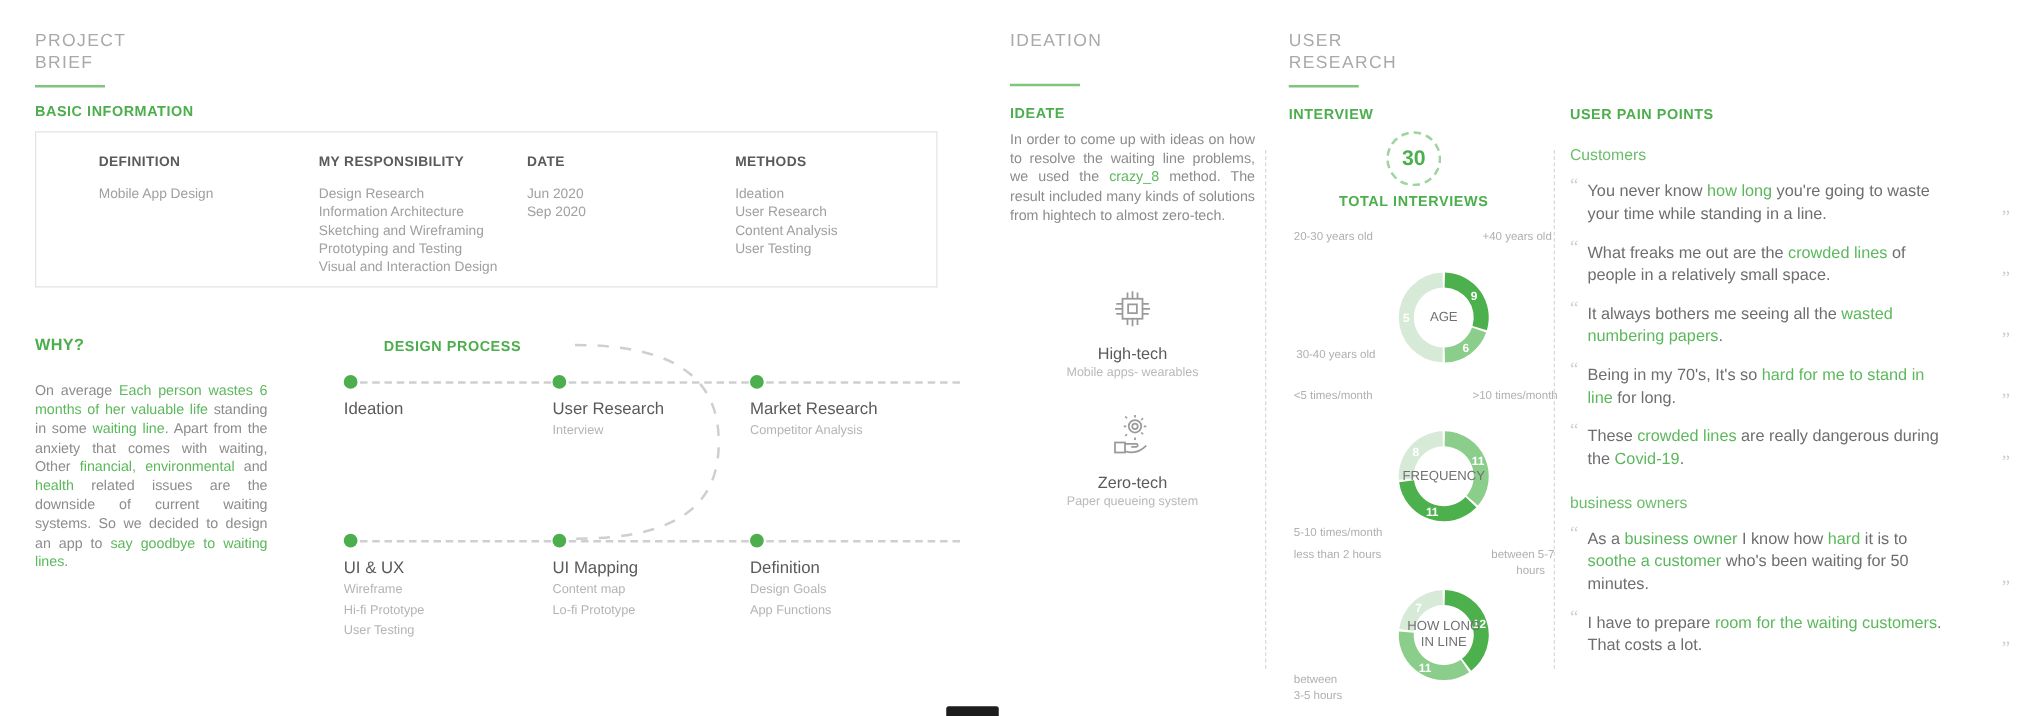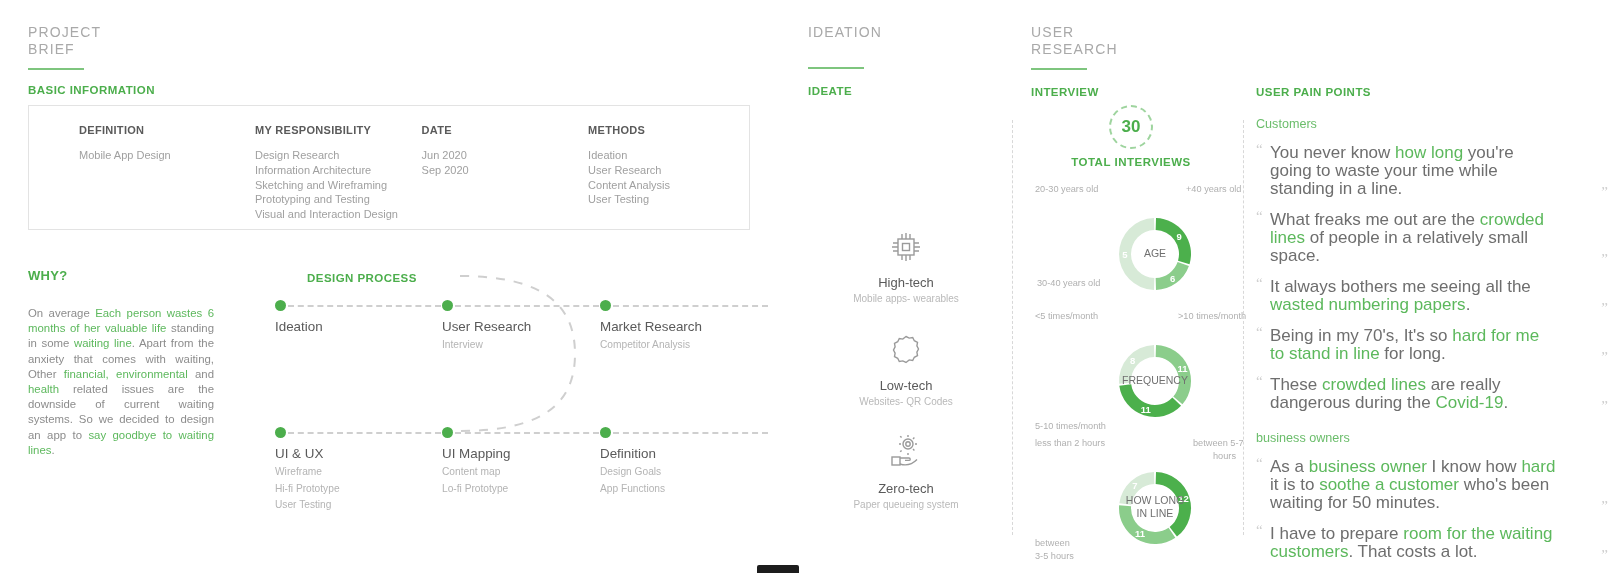--- a/index.html
+++ b/index.html
@@ -97,21 +97,21 @@
   .pain-group { font-size:12.6px; color:#6bbd6b; margin-top:19px; margin-bottom:4px; }
   .quote { position:relative; padding-left:14px; margin-top:13px; }
   .q-open {
     position:absolute; left:0; top:-2px; font-size:15px; color:#cfcfcf;
     font-family:"Liberation Serif", serif; line-height:1;
   }
   .q-close {
     position:absolute; right:-52px; bottom:-2px; font-size:15px; color:#cfcfcf;
     font-family:"Liberation Serif", serif; line-height:1;
   }
-  .q-txt { font-size:17px; line-height:15.6px; color:#6e6e6e; }
+  .q-txt { font-size:13px; line-height:15.6px; color:#6e6e6e; }
 
   .bottom-nub {
     position:absolute; left:757px; bottom:0; width:42px; height:8px;
     background:#1d1d1d; border-radius:2px 2px 0 0;
   }
 </style>
 </head>
 <body>
 
 <div class="page">
@@ -210,42 +210,34 @@
     <path d="M5 10 C 90 10, 120 40, 120 88 C 120 136, 90 165, 5 165" fill="none" stroke="#cfcfcf" stroke-width="2" stroke-dasharray="9 9"></path>
   </svg>
 
   <div class="vsep" style="left:1012px; top:120px; height:415px;"></div>
   <div class="vsep" style="left:1243px; top:120px; height:415px;"></div>
 
   <div class="ideation">
     <div class="col-title">IDEATION</div>
     <div class="rule" style="margin-top:26px;"></div>
     <div class="sec-head ideate-head">IDEATE</div>
+    <div class="body-txt ideate-body" id="ideate-body">In order to come up with ideas on how to resolve the waiting line problems, we used the <span class="g">crazy_8</span> method. The result included many kinds of solutions from hightech to almost zero-tech.</div>
   </div>
 
   <div class="tech-list" id="tech-list">
       <div class="tech-item">
         <div class="tech-ic">
           <svg width="40" height="40" viewBox="0 0 40 40" fill="none" stroke="#9a9a9a" stroke-width="1.4">
             <rect x="12" y="12" width="16" height="16"></rect>
             <rect x="16.5" y="16.5" width="7" height="7"></rect>
             <path d="M16 12V7M20 12V6M24 12V7M16 28v5M20 28v6M24 28v5M12 16H7M12 20H6M12 24H7M28 16h5M28 20h6M28 24h5"></path>
           </svg>
         </div>
         <div class="tech-name">High-tech</div>
         <div class="tech-sub">Mobile apps- wearables</div>
-      </div>
-      <div class="tech-item">
-        <div class="tech-ic">
-          <svg width="40" height="40" viewBox="0 0 40 40" fill="none" stroke="#9a9a9a" stroke-width="1.4">
-            <path d="M20 6.5l3.2 1.6 3.5-.6 1.6 3.2 3.2 1.6-.6 3.5 1.6 3.2-1.6 3.2.6 3.5-3.2 1.6-1.6 3.2-3.5-.6L20 32.5l-3.2-1.6-3.5.6-1.6-3.2-3.2-1.6.6-3.5L7.5 20l1.6-3.2-.6-3.5 3.2-1.6 1.6-3.2 3.5.6z"></path>
-          </svg>
-        </div>
-        <div class="tech-name">Low-tech</div>
-        <div class="tech-sub">Websites- QR Codes</div>
       </div>
       <div class="tech-item">
         <div class="tech-ic">
           <svg width="44" height="44" viewBox="0 0 44 44" fill="none" stroke="#9a9a9a" stroke-width="1.4">
             <circle cx="24" cy="13" r="5"></circle>
             <path d="M24 6v-2M24 22v2M31 13h2M15 13h2M29 8l1.4-1.4M17.6 19.4L16.2 20.8M29 18l1.4 1.4M17.6 6.6L16.2 5.2"></path>
             <circle cx="24" cy="13" r="2.2"></circle>
             <rect x="8" y="26" width="8" height="8"></rect>
             <path d="M16 27h9c1.6 0 1.6 2.4 0 2.4h-4"></path>
             <path d="M16 33c6 2 12 .5 17-4.5"></path>

